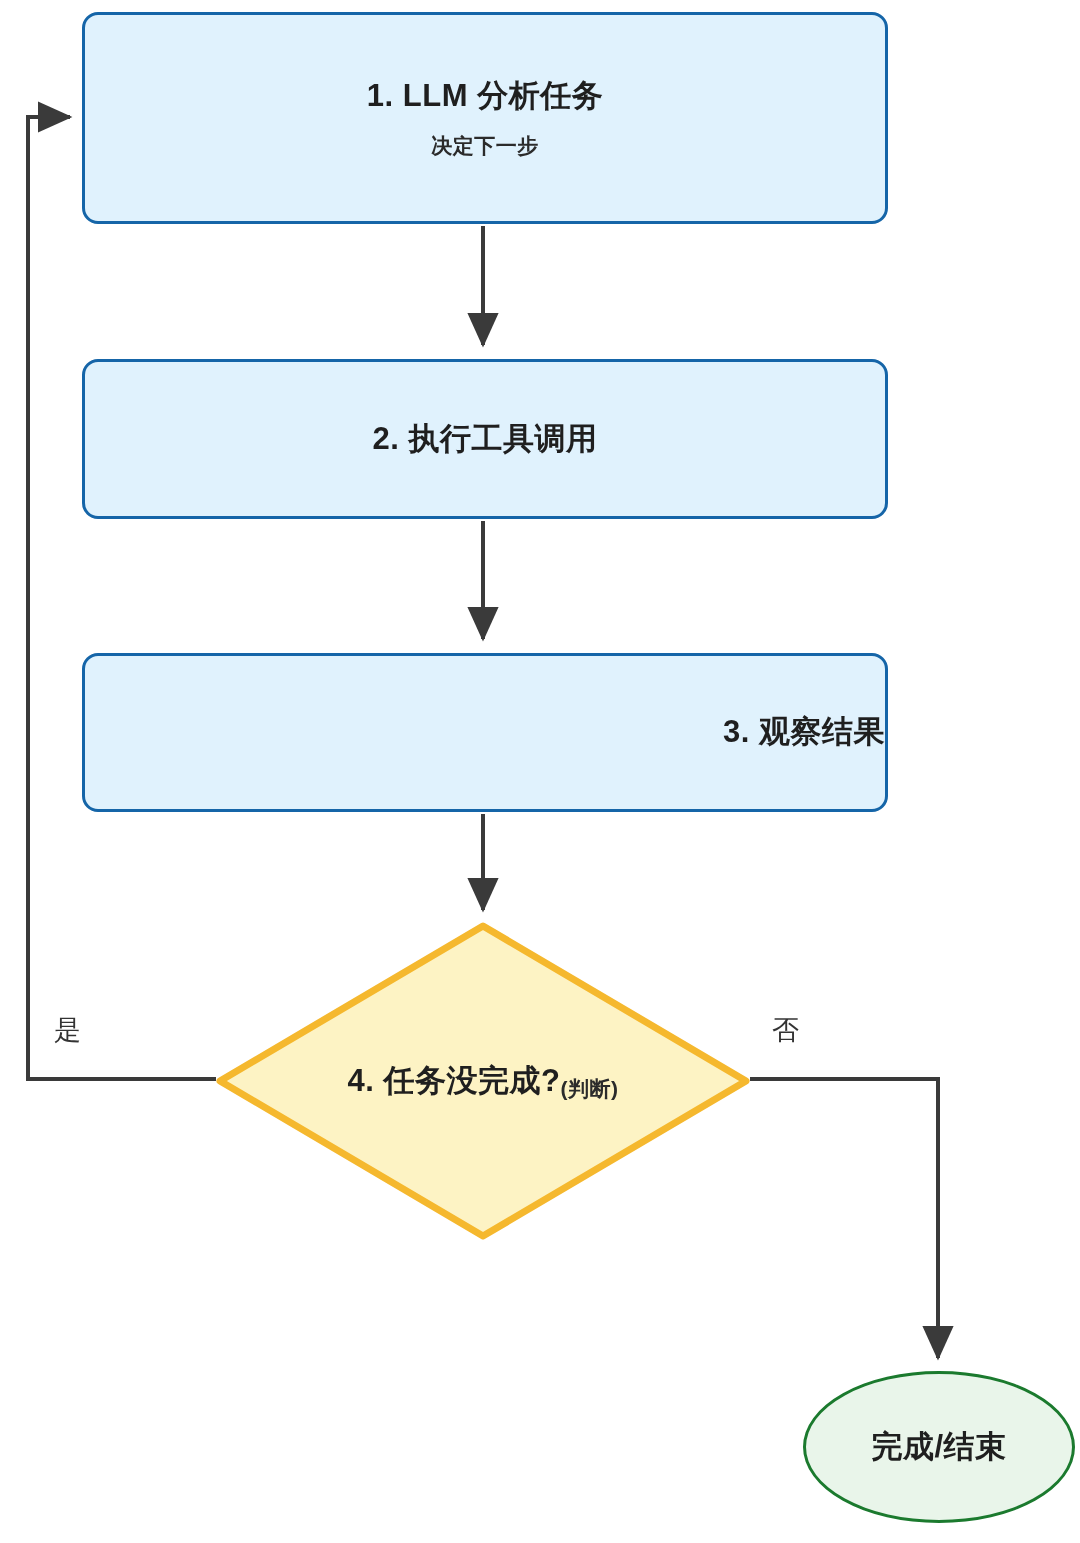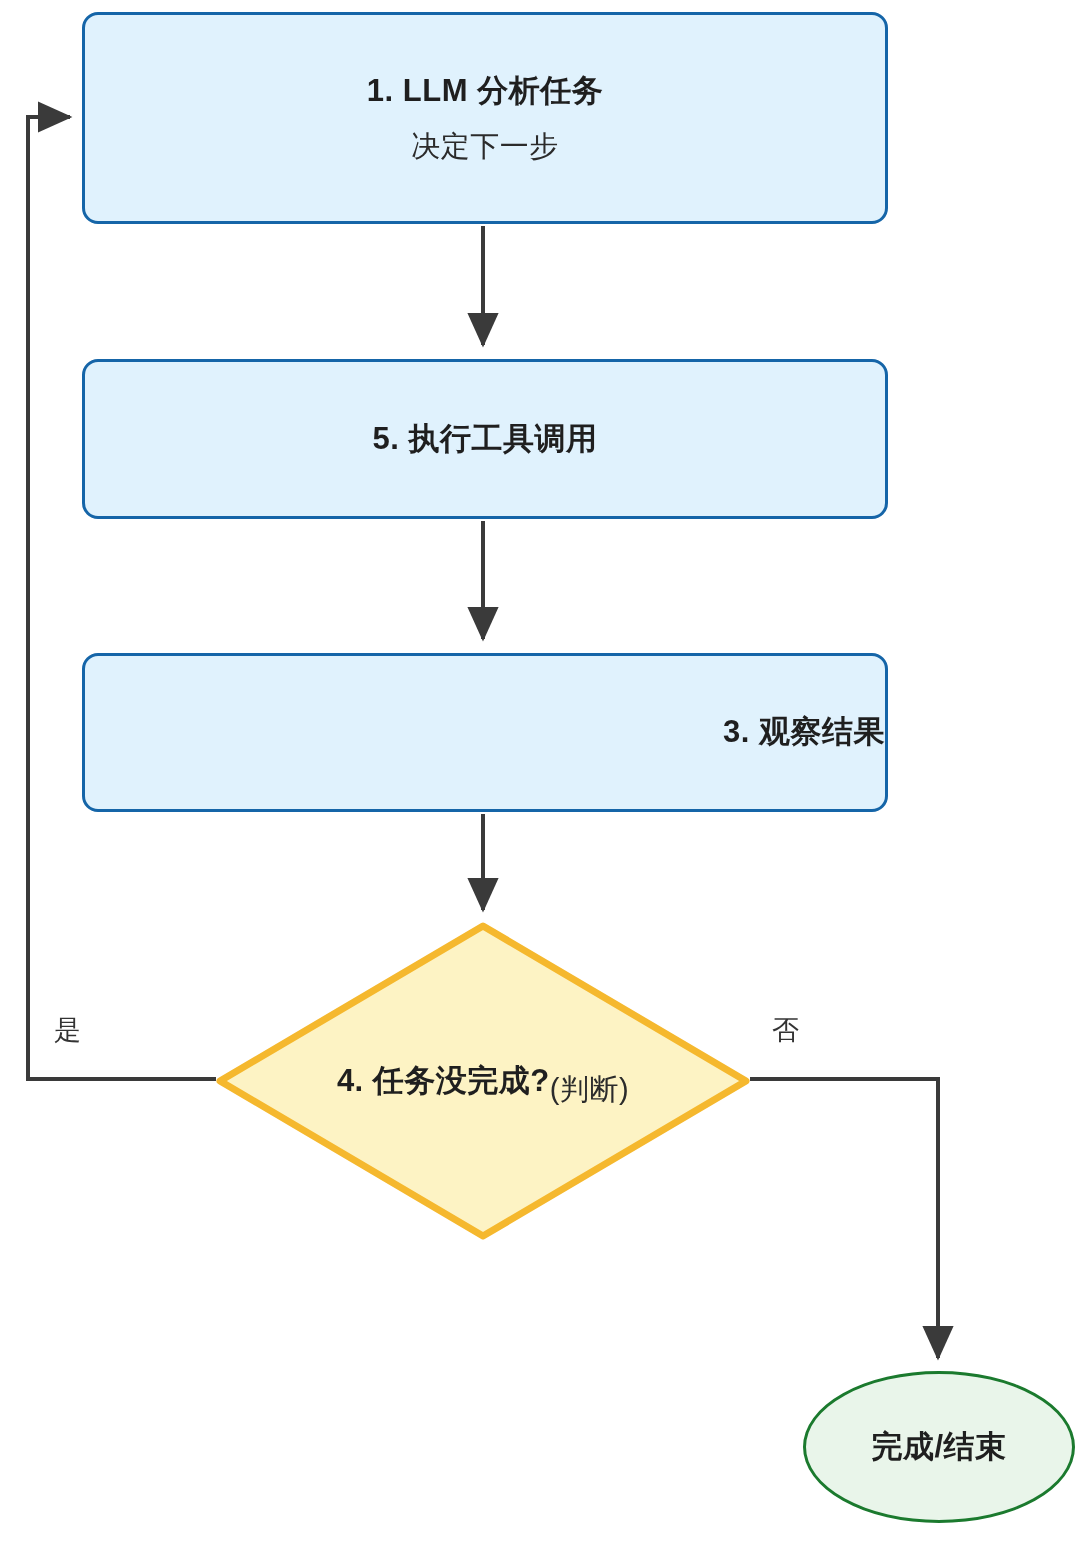--- a/index.html
+++ b/index.html
@@ -42,23 +42,23 @@
     border-radius: 16px;
   }
   .node-title {
     font-weight: bold;
     color: #1f1f1f;
     font-size: 31px;
     line-height: 1.25;
     letter-spacing: 0.5px;
   }
   .node-sub {
-    font-weight: normal;
+    font-weight: bold;
     color: #2b2b2b;
-    font-size: 29px;
+    font-size: 21px;
     line-height: 1.25;
     margin-top: 18px;
     letter-spacing: 0.5px;
   }
   .decision-wrap {
     position: absolute;
     left: 216px;
     top: 922px;
     width: 534px;
     height: 318px;
@@ -158,21 +158,21 @@
       <path d="M750,1079 L938,1079 L938,1358" stroke="#3a3a3a" stroke-width="4" fill="none" marker-end="url(#arrowhead)"></path>
     </g>
   </svg>
 
   <div class="node process" id="node-step1" style="left:82px; top:12px; width:806px; height:212px;">
     <div class="node-title">1. LLM 分析任务</div>
     <div class="node-sub">决定下一步</div>
   </div>
 
   <div class="node process" id="node-step2" style="left:82px; top:359px; width:806px; height:160px;">
-    <div class="node-title">5. 执行工具调用</div>
+    <div class="node-title">2. 执行工具调用</div>
   </div>
 
   <div class="node process" id="node-step3" style="left:82px; top:653px; width:806px; height:159px;align-items:flex-end;">
     <div class="node-title">3. 观察结果</div>
   </div>
 
   <div class="decision-wrap">
     <svg class="decision-shape" viewBox="0 0 534 318" xmlns="http://www.w3.org/2000/svg">
       <polygon points="267,4 530,159 267,314 4,159" fill="#fdf3c4" stroke="#f5b82e" stroke-width="7" stroke-linejoin="round"></polygon>
     </svg>

